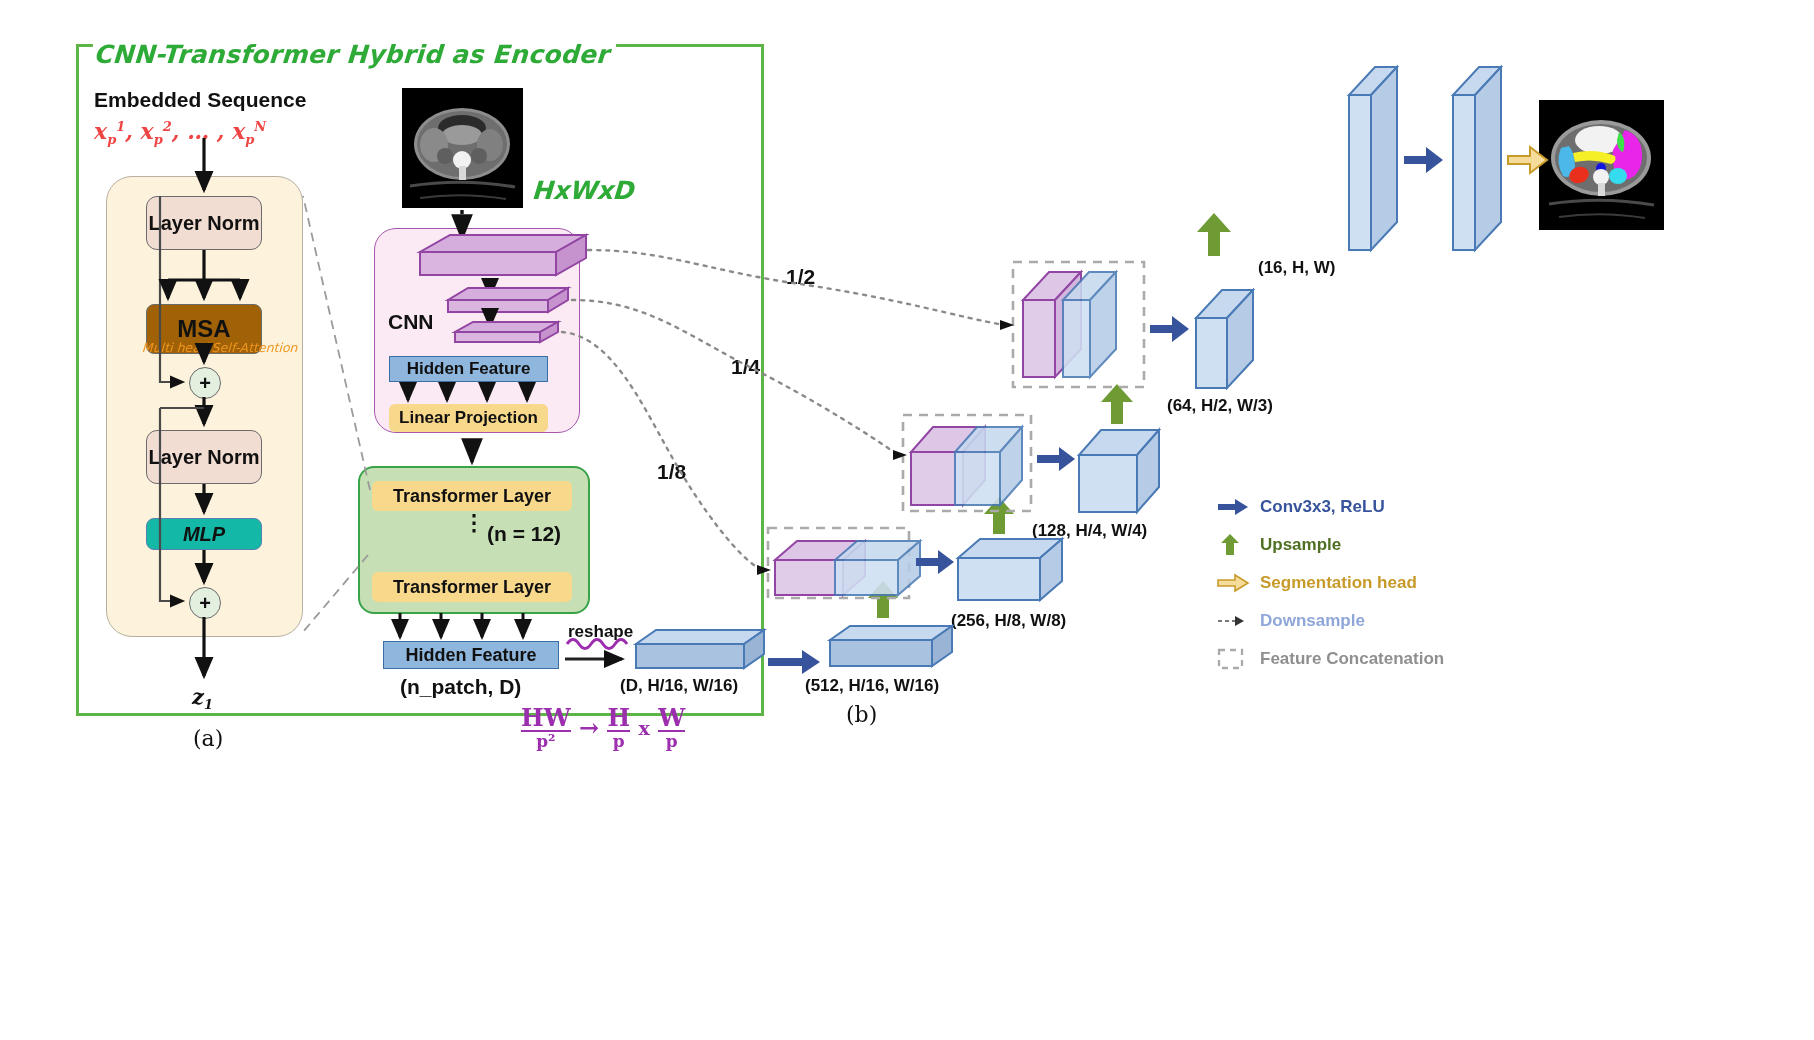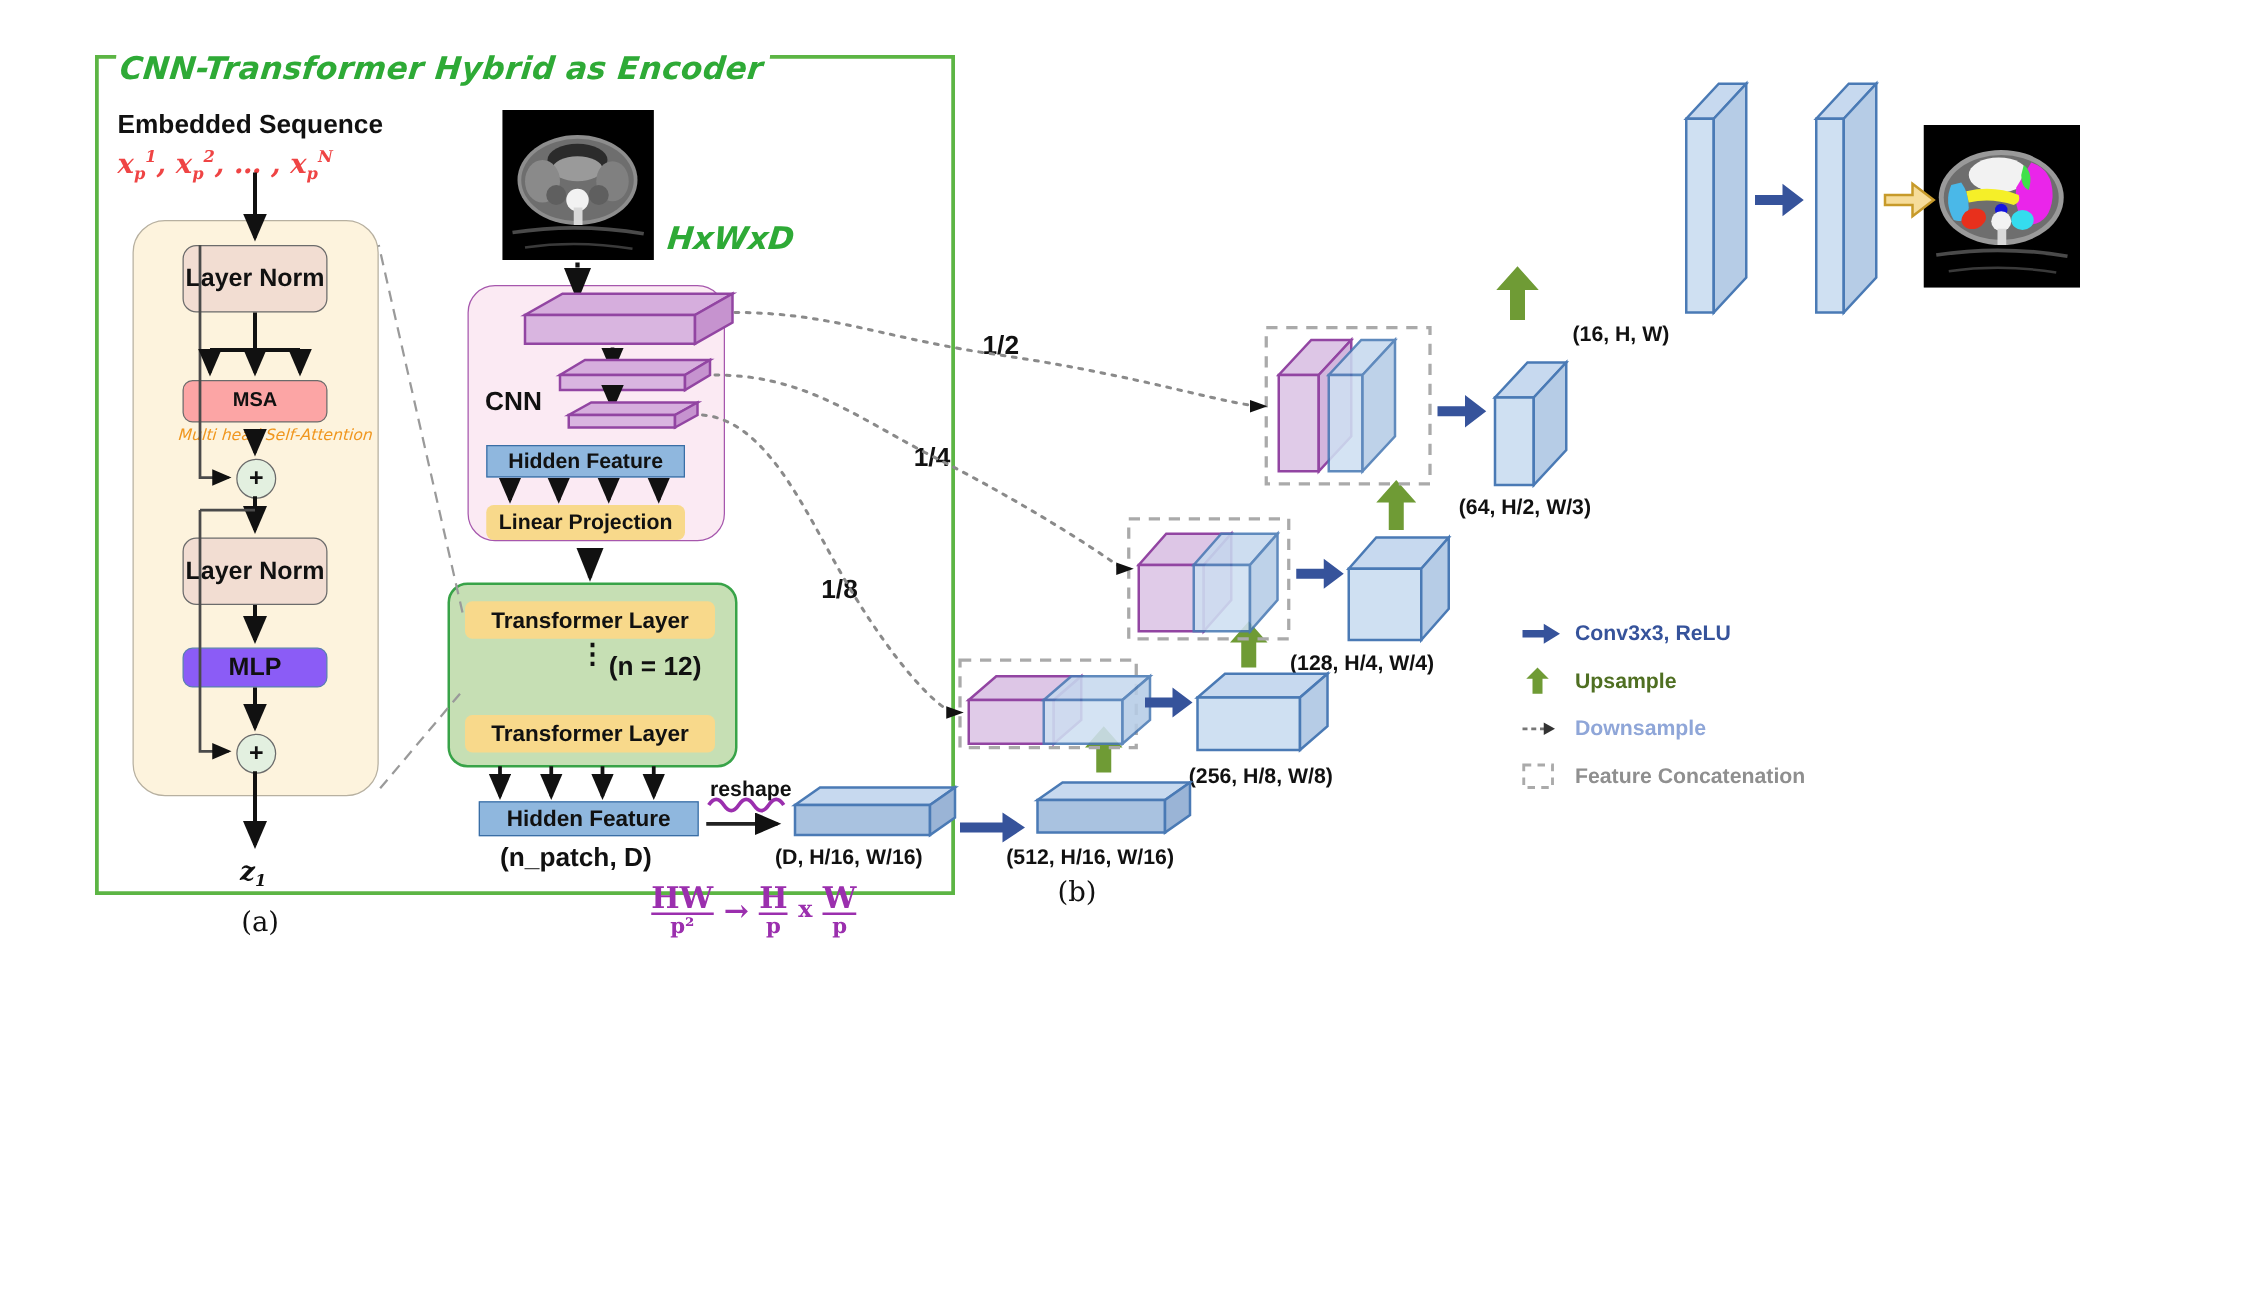--- a/index.html
+++ b/index.html
@@ -41,24 +41,24 @@
   #transformer-card{
     left:106px;top:176px;width:195px;height:459px;
     background:#fdf3dd;border:1.5px solid #b7b0a0;border-radius:26px;
   }
   .blk{
     position:absolute;box-sizing:border-box;
     display:flex;align-items:center;justify-content:center;
     text-align:center;font-weight:bold;color:#111;line-height:1.05;
   }
   #layernorm-1{left:146px;top:196px;width:116px;height:54px;background:#f2ddd2;border:1.5px solid #6b6b6b;border-radius:11px;font-size:20px;}
-  #msa-block{left:146px;top:304px;width:116px;height:34px;background:#fca5a5;border:1.5px solid #6b6b6b;border-radius:8px;font-size:16px;}
+  #msa-block{left:146px;top:304px;width:116px;height:50px;background:#a16207;border:1.5px solid #6b6b6b;border-radius:8px;font-size:24px;}
   #msa-annotation{left:143px;top:340px;font-family:"DejaVu Sans",sans-serif;font-size:12.5px;color:#f0961e;font-style:italic;white-space:nowrap;transform:skewX(-5deg);}
   #layernorm-2{left:146px;top:430px;width:116px;height:54px;background:#f2ddd2;border:1.5px solid #6b6b6b;border-radius:11px;font-size:20px;}
-  #mlp-block{left:146px;top:518px;width:116px;height:32px;background:#8b5cf6;border:1.5px solid #5a7fb0;border-radius:8px;font-size:20px;}
+  #mlp-block{left:146px;top:518px;width:116px;height:32px;background:#14b8a6;border:1.5px solid #5a7fb0;border-radius:8px;font-size:20px;font-style:italic;}
 
   .plus-node{
     position:absolute;width:30px;height:30px;border-radius:50%;
     background:#e3f0e0;border:1.5px solid #6b6b6b;
     display:flex;align-items:center;justify-content:center;
     font-size:20px;font-weight:bold;color:#111;line-height:1;
   }
   #plus-1{left:189px;top:367px;}
   #plus-2{left:189px;top:587px;}
   #z1-label{left:192px;top:684px;font-family:"DejaVu Serif",serif;font-size:21px;font-weight:bold;font-style:italic;color:#111;}
@@ -245,20 +245,28 @@
     <div class="legend-row">
       <span class="legend-ico">
         <svg width="34" height="24" viewBox="0 0 34 24">
             <path d="M10 22 v-12 h-5 l9 -9 9 9 h-5 v12 z" fill="#6f9b35"></path>
           </svg>
       </span>
       <span class="legend-text lg-up">Upsample</span>
     </div>
     <div class="legend-row">
       <span class="legend-ico">
+        <svg width="34" height="20" viewBox="0 0 34 20">
+            <path d="M2 7 h17 v-5 l13 8 -13 8 v-5 h-17 z" fill="#f6dc9a" stroke="#c79a2a" stroke-width="1.6"></path>
+          </svg>
+      </span>
+      <span class="legend-text lg-seg">Segmentation head</span>
+    </div>
+    <div class="legend-row">
+      <span class="legend-ico">
         <svg width="34" height="16" viewBox="0 0 34 16">
             <line x1="2" y1="8" x2="20" y2="8" stroke="#777" stroke-width="2.2" stroke-dasharray="4,3"></line>
             <path d="M19 3 l9 5 -9 5 z" fill="#333"></path>
           </svg>
       </span>
       <span class="legend-text lg-down">Downsample</span>
     </div>
     <div class="legend-row">
       <span class="legend-ico">
         <svg width="34" height="24" viewBox="0 0 34 24">

